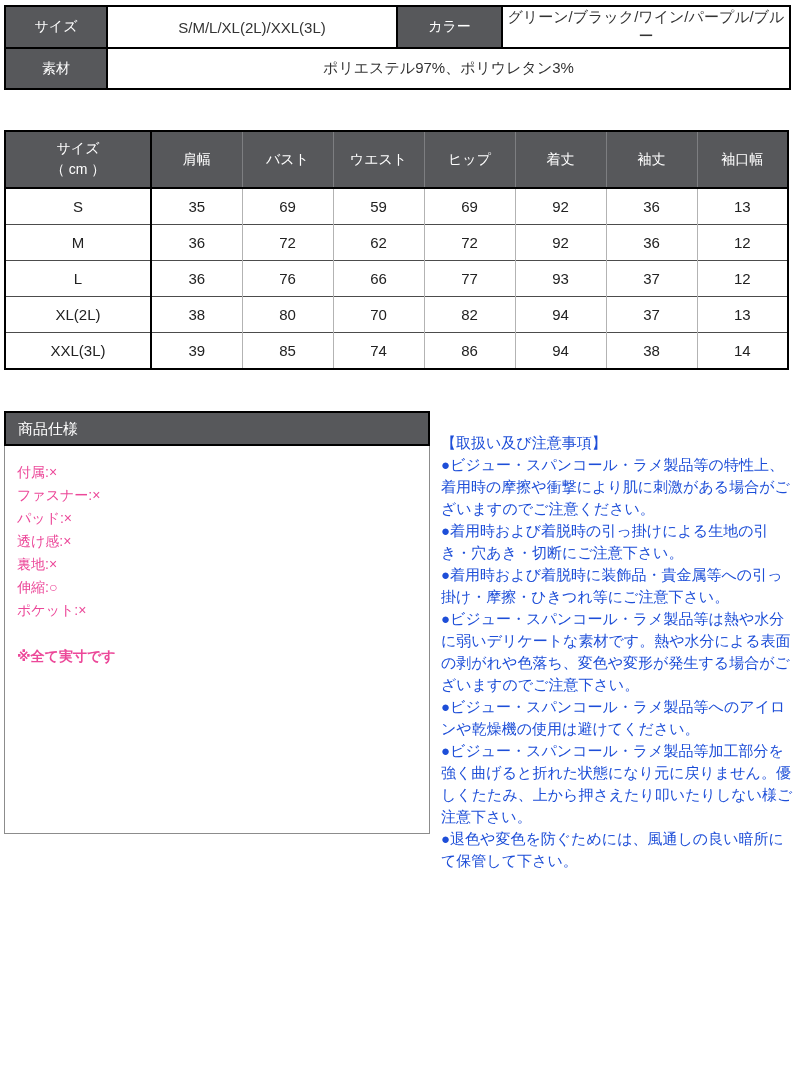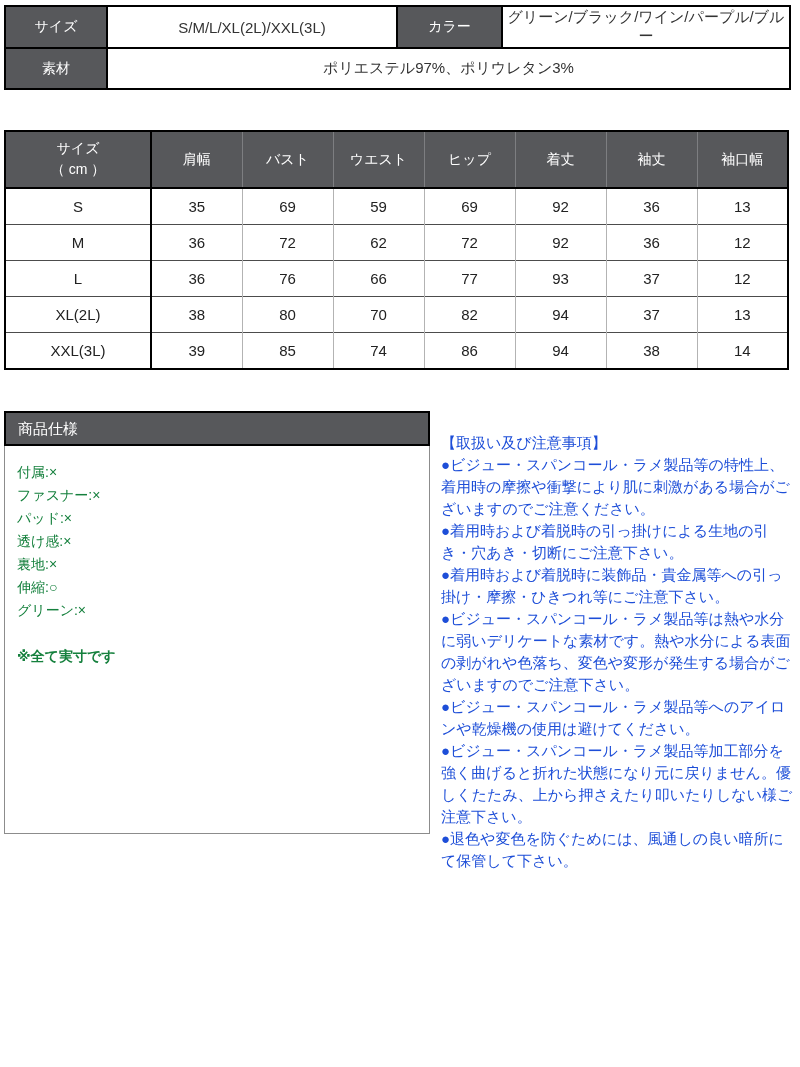--- a/index.html
+++ b/index.html
@@ -36,21 +36,21 @@
 
   
   .bottom{display:flex;align-items:flex-start;}
   .left-box{width:426px;flex:0 0 auto;margin-right:11px;}
   .box-header{
     background:#57585B;color:#fff;border:2px solid #000;
     font-size:15px;padding:5px 12px;line-height:21px;
   }
   .box-body{
     border:1px solid #8c8c8c;border-top:none;
-    min-height:372px;padding:15px 12px 0 12px;font-size:14px;color:#15803d;
+    min-height:372px;padding:15px 12px 0 12px;font-size:14px;color:#ec4899;
   }
   .spec-item{line-height:23px;}
   .spec-note{margin-top:23px;line-height:23px;font-weight:bold;}
 
   .right-col{flex:1;padding-top:21px;font-size:15px;line-height:22px;color:#1d4ed8;}
   .right-col p{margin:0;}
   .handling-title{margin:0;}
 </style>
 </head>
 <body>
@@ -162,21 +162,21 @@
 
     <div class="left-box">
       <div class="box-header">商品仕様</div>
       <div class="box-body">
         <div class="spec-item">付属:×</div>
         <div class="spec-item">ファスナー:×</div>
         <div class="spec-item">パッド:×</div>
         <div class="spec-item">透け感:×</div>
         <div class="spec-item">裏地:×</div>
         <div class="spec-item">伸縮:○</div>
-        <div class="spec-item">グリーン:×</div>
+        <div class="spec-item">ポケット:×</div>
         <div class="spec-note">※全て実寸です</div>
       </div>
     </div>
 
     <div class="right-col">
       <p class="handling-title">【取扱い及び注意事項】</p>
       <p>●ビジュー・スパンコール・ラメ製品等の特性上、着用時の摩擦や衝撃により肌に刺激がある場合がございますのでご注意ください。</p>
       <p>●着用時および着脱時の引っ掛けによる生地の引き・穴あき・切断にご注意下さい。</p>
       <p>●着用時および着脱時に装飾品・貴金属等への引っ掛け・摩擦・ひきつれ等にご注意下さい。</p>
       <p>●ビジュー・スパンコール・ラメ製品等は熱や水分に弱いデリケートな素材です。熱や水分による表面の剥がれや色落ち、変色や変形が発生する場合がございますのでご注意下さい。</p>

